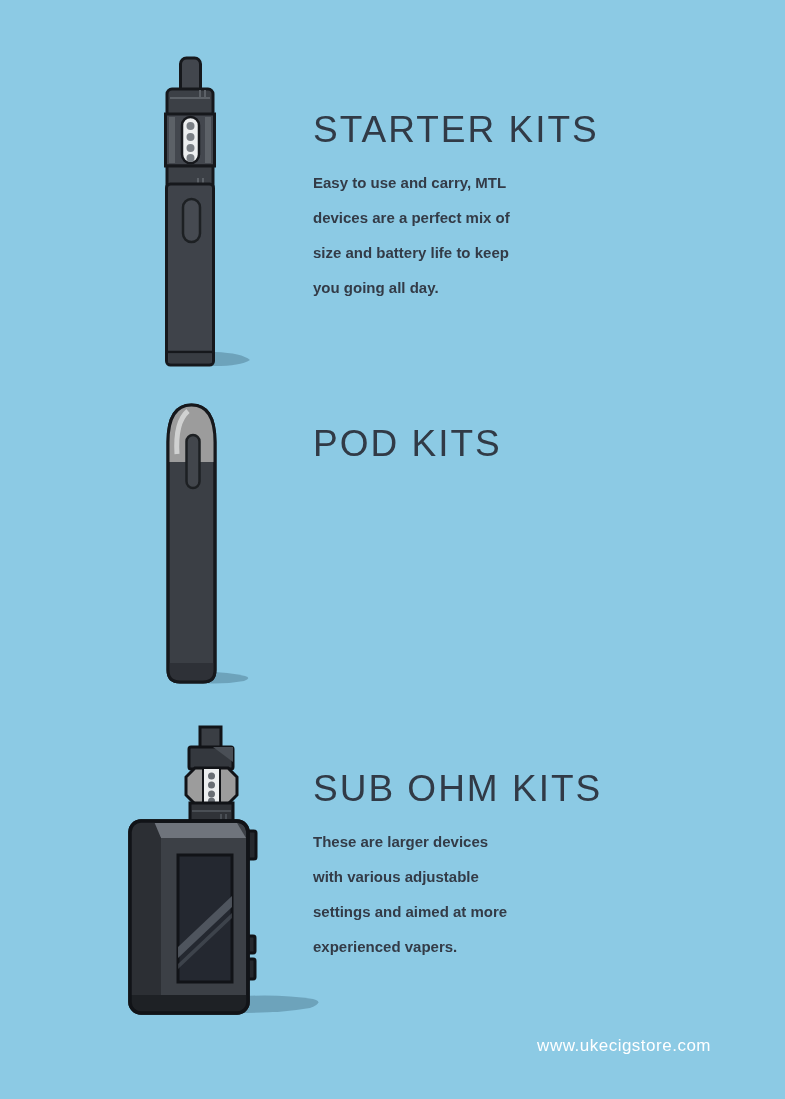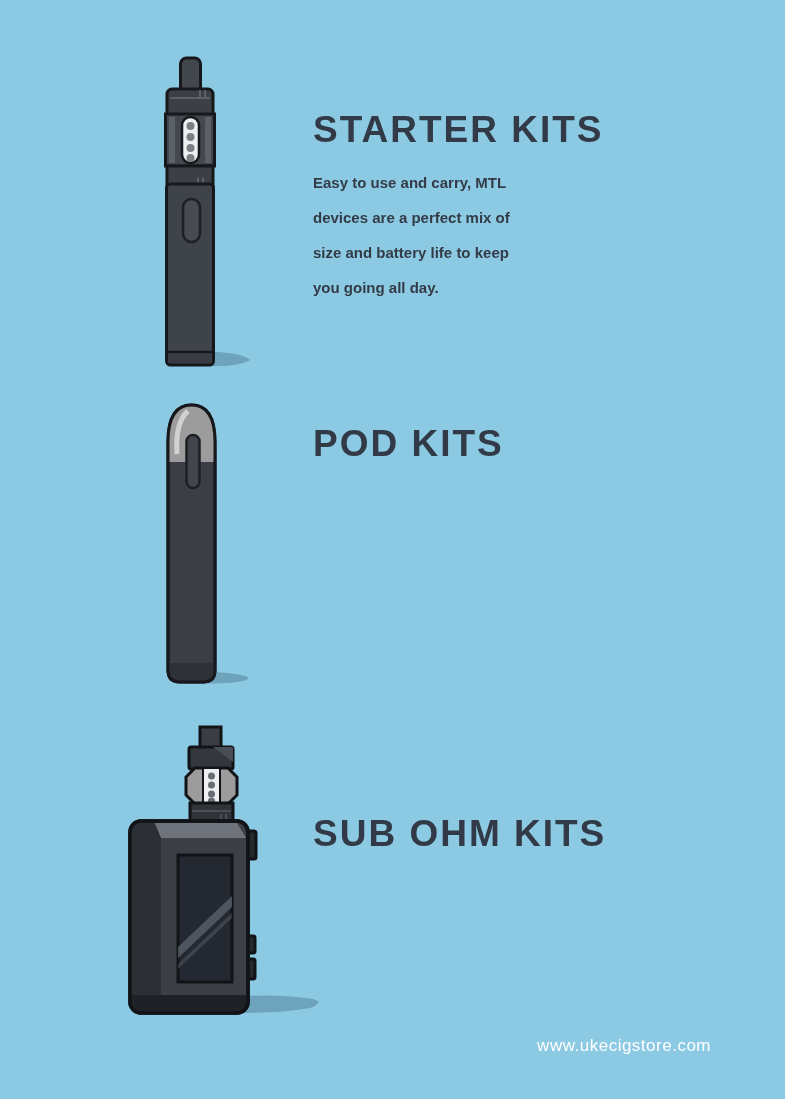--- a/index.html
+++ b/index.html
@@ -5,21 +5,21 @@
   html,body{margin:0;padding:0;}
   body{
     width:785px;height:1099px;position:relative;overflow:hidden;
     background:#8ccae4;
     font-family:"Liberation Sans", sans-serif;
   }
   .section{position:absolute;left:0;width:785px;}
   .illus{position:absolute;}
   .textblock{position:absolute;left:313px;width:460px;color:#333b47;}
   .title{
-    font-size:37px;font-weight:700;letter-spacing:2px;
+    font-size:37px;font-weight:400;letter-spacing:2px;
     color:#313a46;margin:0 0 14px 0;line-height:1.1;
   }
   .desc{
     font-size:15px;font-weight:600;line-height:35px;
     white-space:pre-line;margin:0;color:#333b47;
   }
   .footer{
     position:absolute;right:74px;top:1036px;
     color:#ffffff;font-size:17px;letter-spacing:0.5px;
   }
@@ -148,18 +148,22 @@
       <rect x="33" y="295" width="122" height="20" fill="#1e2125" clip-path="url(#boxClip)"></rect>
 
       <rect x="83" y="155" width="54" height="127" fill="#242830" stroke="#111317" stroke-width="3"></rect>
       <polygon points="83,247 137,196 137,207 83,258" fill="#5d646d" opacity="0.75" clip-path="url(#screenClip)"></polygon>
       <polygon points="83,264 137,213 137,218 83,269" fill="#5d646d" opacity="0.45" clip-path="url(#screenClip)"></polygon>
 
       <rect x="35" y="121" width="118" height="192" rx="11" fill="none" stroke="#111317" stroke-width="3.5"></rect>
     </svg>
   </div>
 
-  <div class="textblock" style="top:814px;">
+  <div class="textblock" style="top:769px;">
     <h2 class="title">SUB OHM KITS</h2>
+    <p class="desc">These are larger devices
+with various adjustable
+settings and aimed at more
+experienced vapers.</p>
   </div>
 </div>
 
 <div class="footer">www.ukecigstore.com</div>
 
 </body></html>

